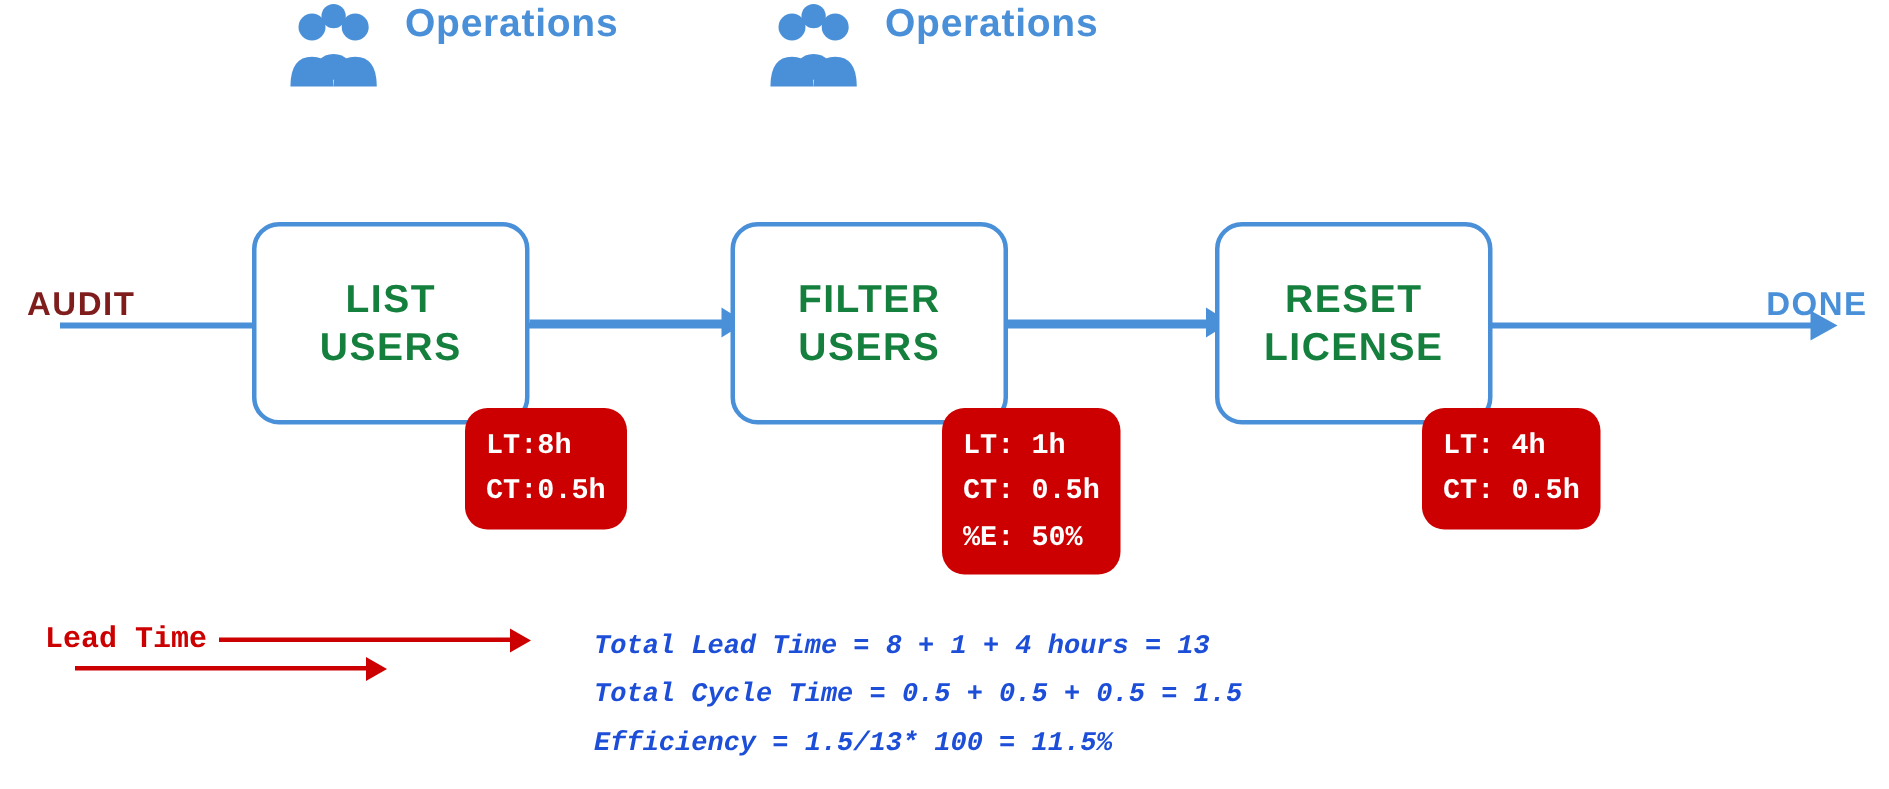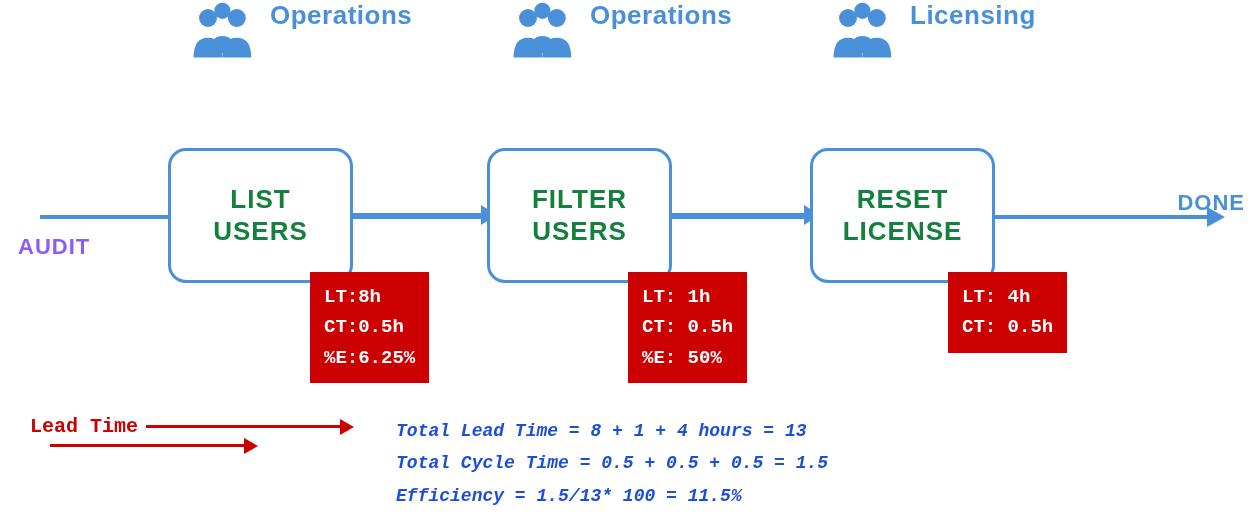--- a/index.html
+++ b/index.html
@@ -35,25 +35,24 @@
       border-left: 18px solid #4a90d9;
       border-top: 10px solid transparent;
       border-bottom: 10px solid transparent;
     }
 
     
     .audit-label {
       position: absolute;
       top: 190px;
       left: 18px;
-      color: #8b5cf6;
+      color: #7f1d1d;
       font-size: 22px;
       font-weight: bold;
       letter-spacing: 1px;
-      margin-top: 44px;
     }
     .done-label {
       position: absolute;
       top: 190px;
       right: 14px;
       color: #4a90d9;
       font-size: 22px;
       font-weight: bold;
       letter-spacing: 1px;
     }
@@ -131,20 +130,21 @@
       position: absolute;
       top: 272px;
       background: #cc0000;
       color: #fff;
       padding: 10px 14px;
       font-size: 19px;
       font-family: 'Courier New', Courier, monospace;
       font-weight: bold;
       line-height: 1.6;
       z-index: 3;
+      border-radius: 15px;
     }
     .metric-box.mb1 { left: 310px; }
     .metric-box.mb2 { left: 628px; }
     .metric-box.mb3 { left: 948px; }
 
     
     .bottom-section {
       position: absolute;
       top: 415px;
       left: 30px;
@@ -237,46 +237,34 @@
       <circle cx="20" cy="16" r="10" fill="#4a90d9"></circle>
       <path d="M4 60 Q4 38 20 38 Q36 38 36 60" fill="#4a90d9"></path>
       <circle cx="52" cy="16" r="10" fill="#4a90d9"></circle>
       <path d="M36 60 Q36 38 52 38 Q68 38 68 60" fill="#4a90d9"></path>
       <circle cx="36" cy="8" r="9" fill="#4a90d9"></circle>
       <path d="M22 55 Q22 36 36 36 Q50 36 50 55" fill="#4a90d9"></path>
     </svg>
     <span class="team-label">Operations</span>
   </div>
 
-  <div class="team-group tg3">
-    <svg class="people-icon" viewBox="0 0 80 72" xmlns="http://www.w3.org/2000/svg">
-      <circle cx="20" cy="16" r="10" fill="#4a90d9"></circle>
-      <path d="M4 60 Q4 38 20 38 Q36 38 36 60" fill="#4a90d9"></path>
-      <circle cx="52" cy="16" r="10" fill="#4a90d9"></circle>
-      <path d="M36 60 Q36 38 52 38 Q68 38 68 60" fill="#4a90d9"></path>
-      <circle cx="36" cy="8" r="9" fill="#4a90d9"></circle>
-      <path d="M22 55 Q22 36 36 36 Q50 36 50 55" fill="#4a90d9"></path>
-    </svg>
-    <span class="team-label">Licensing</span>
-  </div>
 
   <div class="process-box box1">
     <span>LIST<br>USERS</span>
   </div>
   <div class="process-box box2">
     <span>FILTER<br>USERS</span>
   </div>
   <div class="process-box box3">
     <span>RESET<br>LICENSE</span>
   </div>
 
   <div class="metric-box mb1">
     <div>LT:8h</div>
     <div>CT:0.5h</div>
-    <div>%E:6.25%</div>
   </div>
   <div class="metric-box mb2">
     <div>LT: 1h</div>
     <div>CT: 0.5h</div>
     <div>%E: 50%</div>
   </div>
   <div class="metric-box mb3">
     <div>LT: 4h</div>
     <div>CT: 0.5h</div>
   </div>

